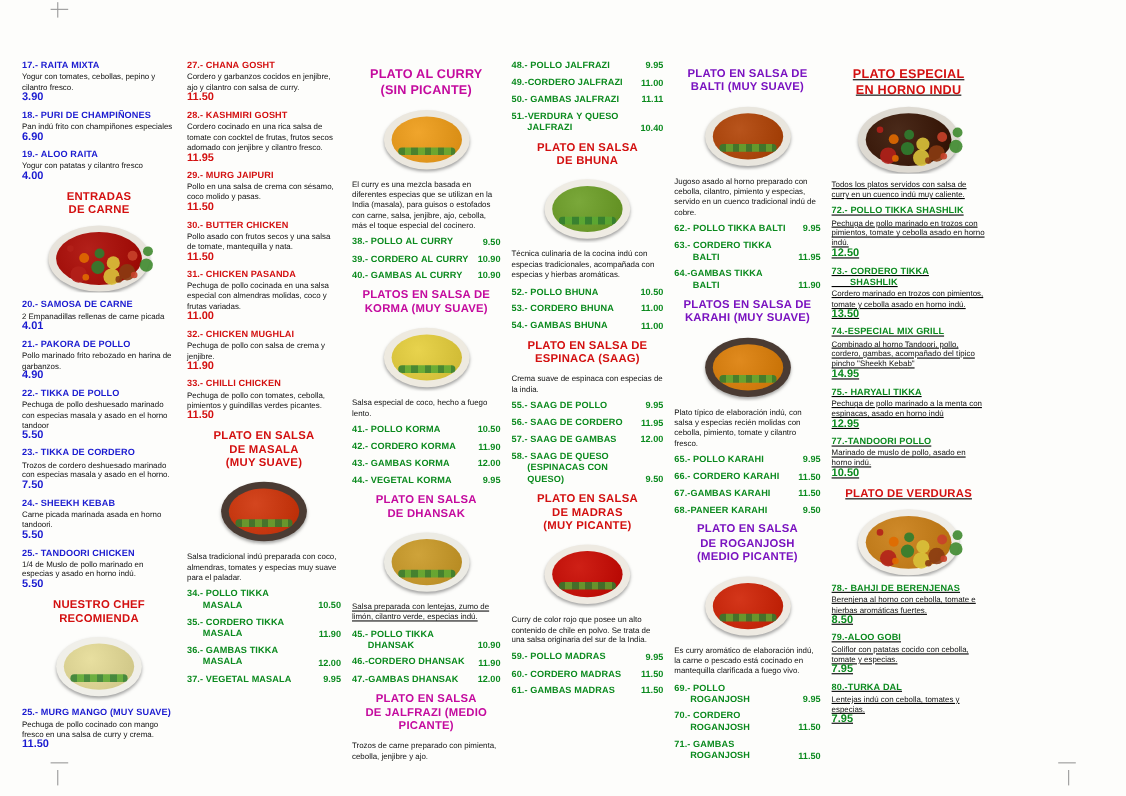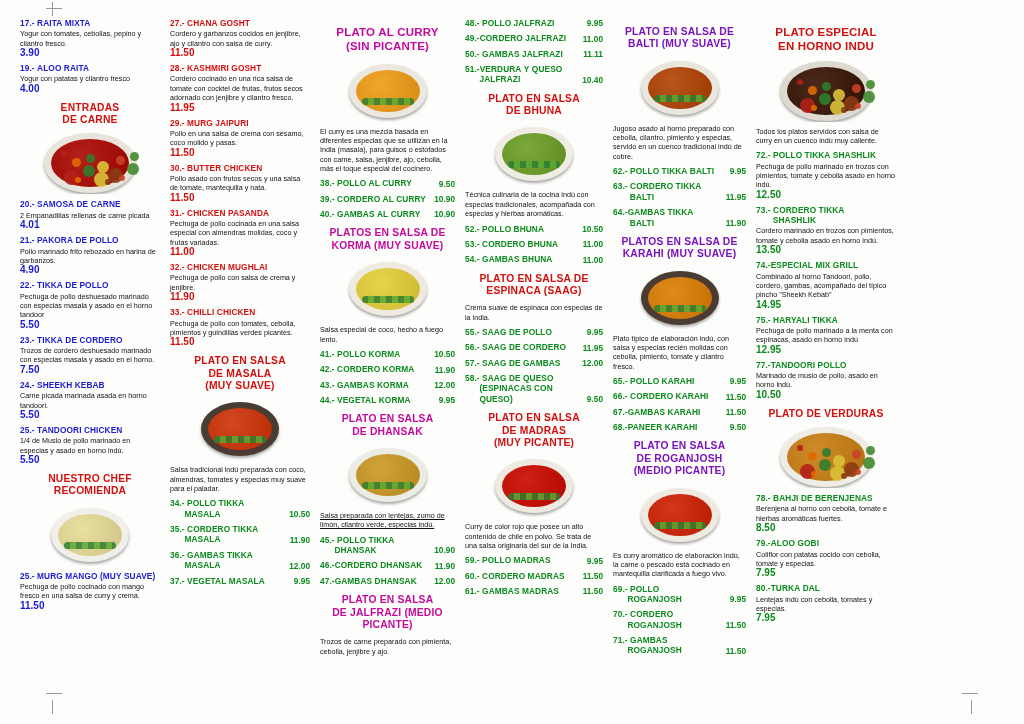--- a/index.html
+++ b/index.html
@@ -25,27 +25,28 @@
 
   .cols{
     display:flex;
     gap:10px;
     height:100%;
     align-items:flex-start;
   }
   .col{
     flex:1 1 0;
     min-width:0;
+    margin-top:36px;
   }
   .col.c1{flex:0 0 140px;}
   .col.c2{flex:0 0 140px;}
   .col.c3{flex:0 0 135px;}
   .col.c4{flex:0 0 138px;}
   .col.c5{flex:0 0 133px;}
-  .col.c6{flex:0 0 140px;}
+  .col.c6{flex:0 0 140px;text-decoration:underline;}
 
   .item{
     margin-bottom:5px;
   }
   .item-title{
     font-weight:bold;
     font-size:8.3px;
     letter-spacing:.1px;
     line-height:1.25;
   }
@@ -129,20 +130,27 @@
   <div class="corner c-br2"></div>
 
   <div class="cols" id="cols">
       <div class="col c1">
         <div class="item">
           <div class="priced">
             <div class="item-title lbl blue">17.-&nbsp;RAITA&nbsp;MIXTA</div>
           </div>
           <div class="desc">Yogur con tomates, cebollas, pepino y cilantro fresco.</div>
           <div class="price-right blue">3.90</div>
+        </div>
+        <div class="item">
+          <div class="priced">
+            <div class="item-title lbl blue">18.-&nbsp;PURI&nbsp;DE&nbsp;CHAMPIÑONES</div>
+          </div>
+          <div class="desc">Pan indú frito con champiñones especiales</div>
+          <div class="price-right blue">6.90</div>
         </div>
         <div class="item">
           <div class="priced">
             <div class="item-title lbl blue">19.-&nbsp;ALOO&nbsp;RAITA</div>
           </div>
           <div class="desc">Yogur con patatas y cilantro fresco</div>
           <div class="price-right blue">4.00</div>
         </div>
         <div class="section-head sm red">ENTRADAS<br>DE CARNE</div>
         <div class="photo">

